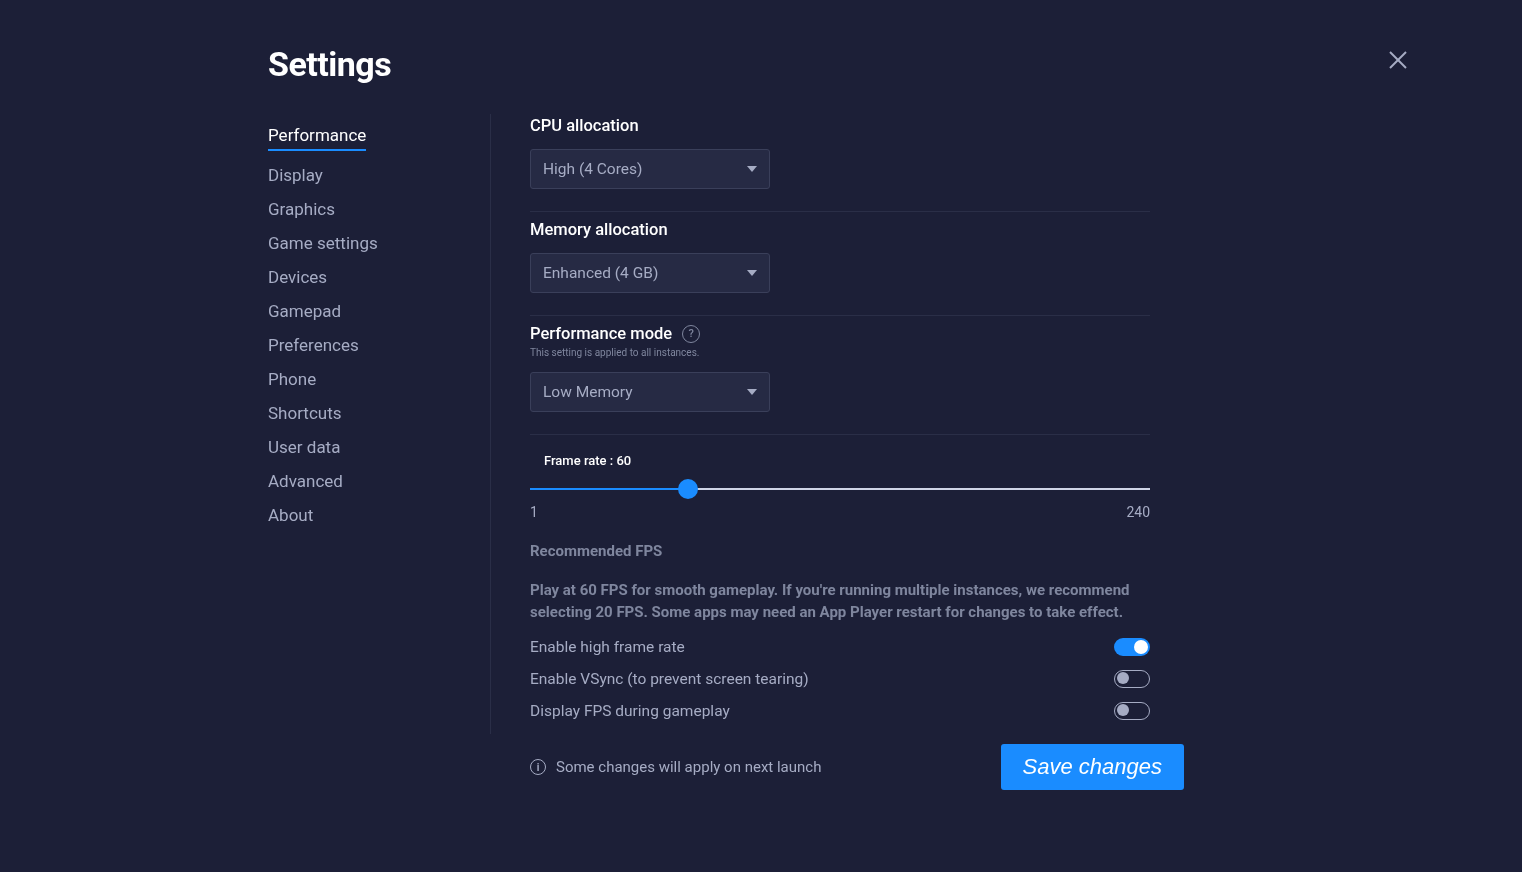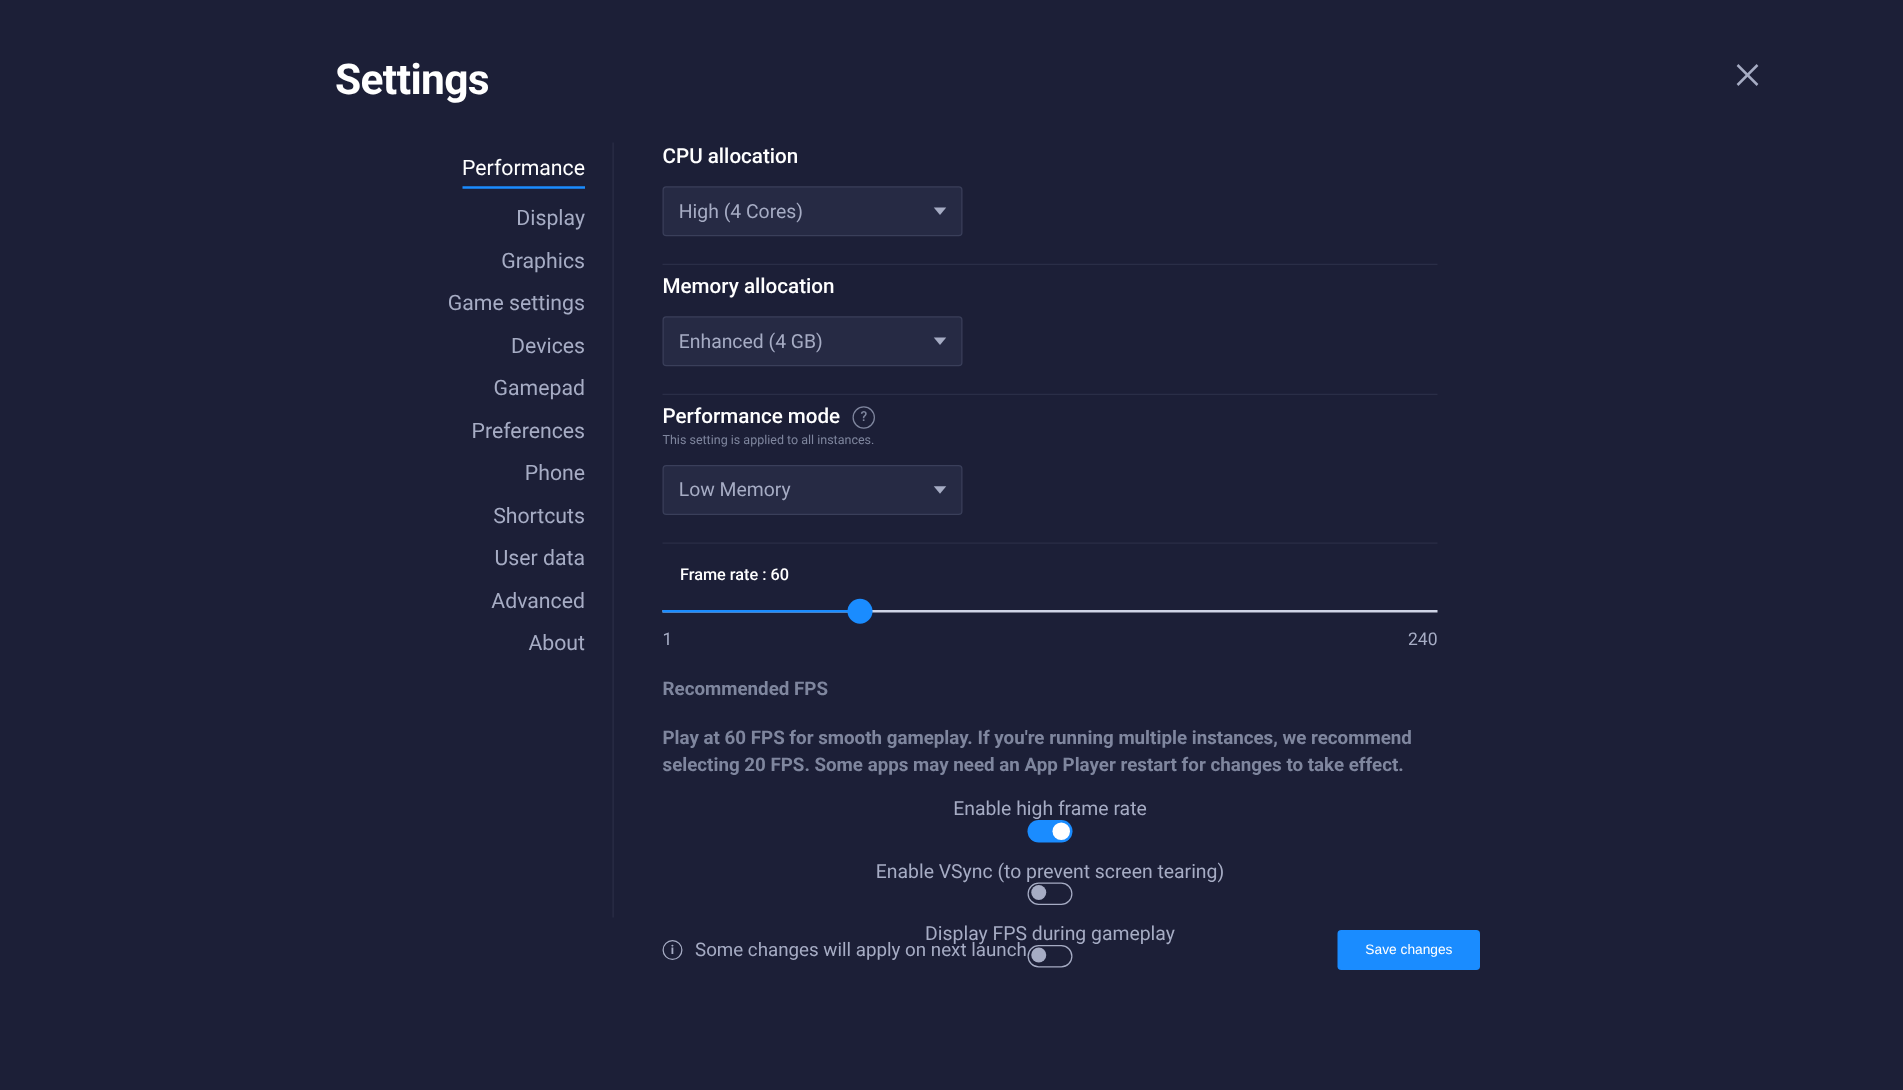--- a/index.html
+++ b/index.html
@@ -48,21 +48,20 @@
     font-size:34px;
     font-weight:700;
     letter-spacing:-0.5px;
     color:var(--text);
   }
   .sidebar{
     position:absolute;
     top:118px;
     left:268px;
     width:200px;
-    text-align:right;
   }
   .sidebar .item{
     display:block;
     padding:7px 0;
     font-size:17px;
     color:var(--text-dim);
     cursor:pointer;
   }
   .sidebar .item.active{
     color:var(--text);
@@ -198,21 +197,20 @@
     color:var(--text-dimmer);
     margin-top:20px;
     max-width:600px;
     line-height:1.45;
   }
   .toggle-row{
     display:flex;
     align-items:center;
     justify-content:space-between;
     margin-top:14px;
-    flex-direction:column;
   }
   .toggle-row .lbl{
     font-size:15.5px;
     color:var(--text-dim);
   }
   .toggle{
     width:36px;height:18px;
     border-radius:10px;
     position:relative;
     cursor:pointer;
@@ -261,26 +259,27 @@
     border-radius:50%;
     align-items:center;
     justify-content:center;
     font-size:10px;
     font-weight:700;
     color:var(--text-dim);
   }
   .save-btn{
     background:var(--accent);
     color:#fff;
-    font-size:11px;
+    font-size:22px;
     font-weight:500;
     padding:10px 22px;
     border-radius:3px;
     border:none;
     cursor:pointer;
+    font-style:italic;
   }
 </style>
 </head>
 <body>
 
 <div class="window">
 
   <div class="close-btn">
     <svg viewBox="0 0 24 24">
       <line x1="4" y1="4" x2="20" y2="20" stroke="currentColor" stroke-width="2"></line>

